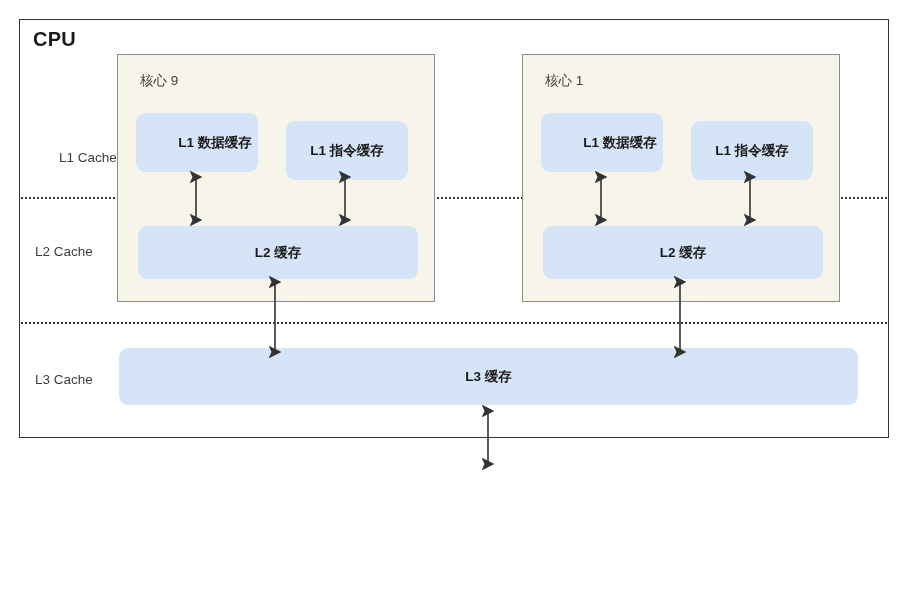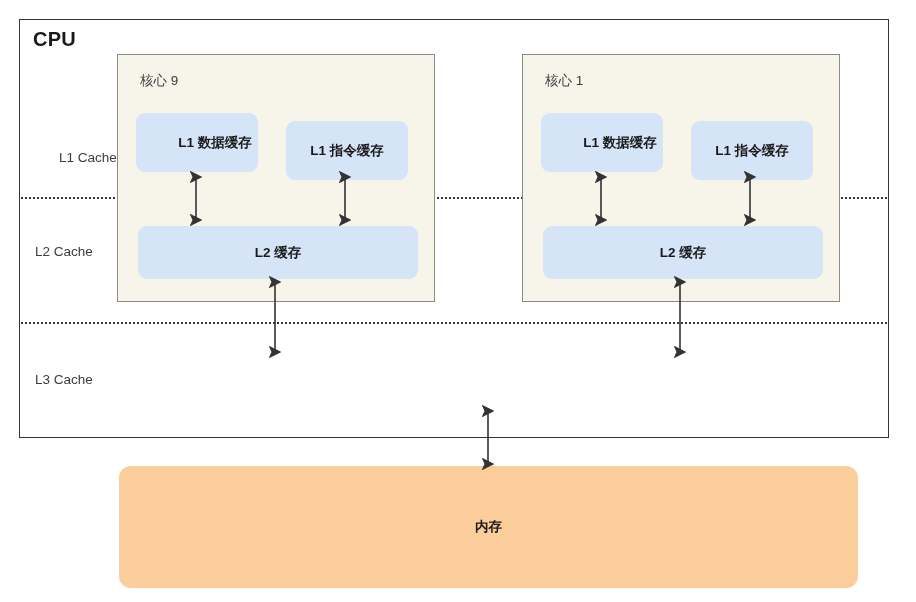--- a/index.html
+++ b/index.html
@@ -163,22 +163,22 @@
     <div class="cache-block l2-block">L2 缓存</div>
   </div>
 
   <div class="core-box core-2">
     <div class="core-title">核心 1</div>
     <div class="cache-block l1-left">L1 数据缓存</div>
     <div class="cache-block l1-right">L1 指令缓存</div>
     <div class="cache-block l2-block">L2 缓存</div>
   </div>
 
-
-  <div class="memory-block">内存</div>
+  <div class="l3-block">L3 缓存</div>
+
 
   <svg class="arrow" style="left:0;top:0;width:916px;height:602px;">
     <defs>
       <marker id="ah" markerWidth="8" markerHeight="8" refX="4" refY="4" orient="auto" markerUnits="strokeWidth">
         <path d="M4,0 L8,8 L4,6.2 L0,8 Z" fill="#333333"></path>
       </marker>
     </defs>
 
     <g>
       <line x1="196" y1="177" x2="196" y2="220" stroke="#333333" stroke-width="1.6" marker-start="url(#ah)" marker-end="url(#ah)"></line>

